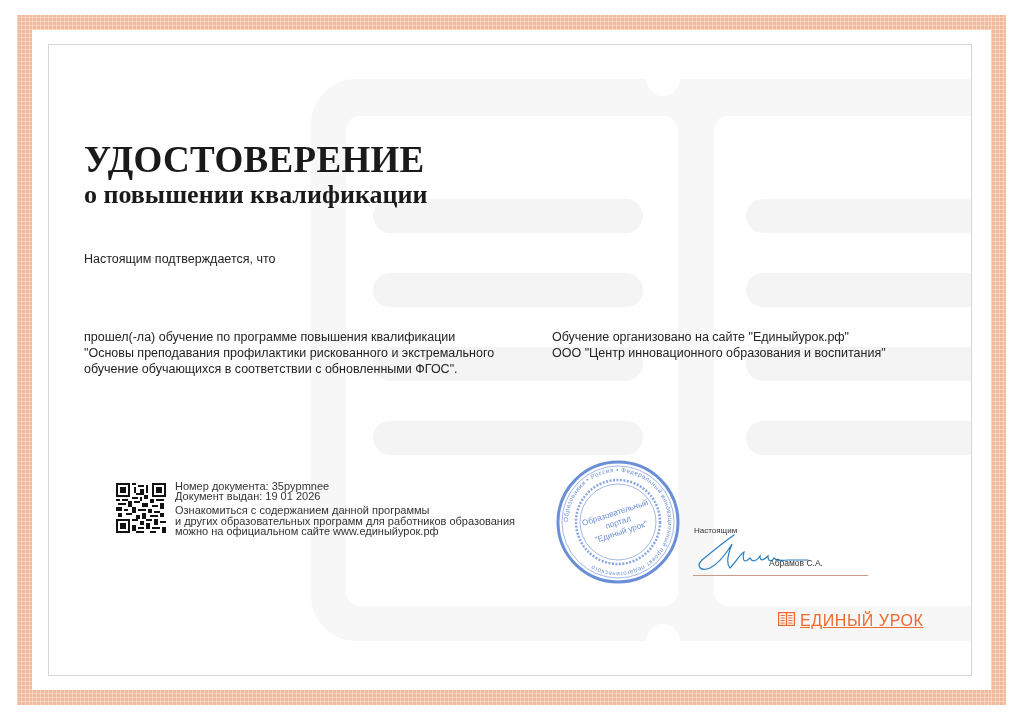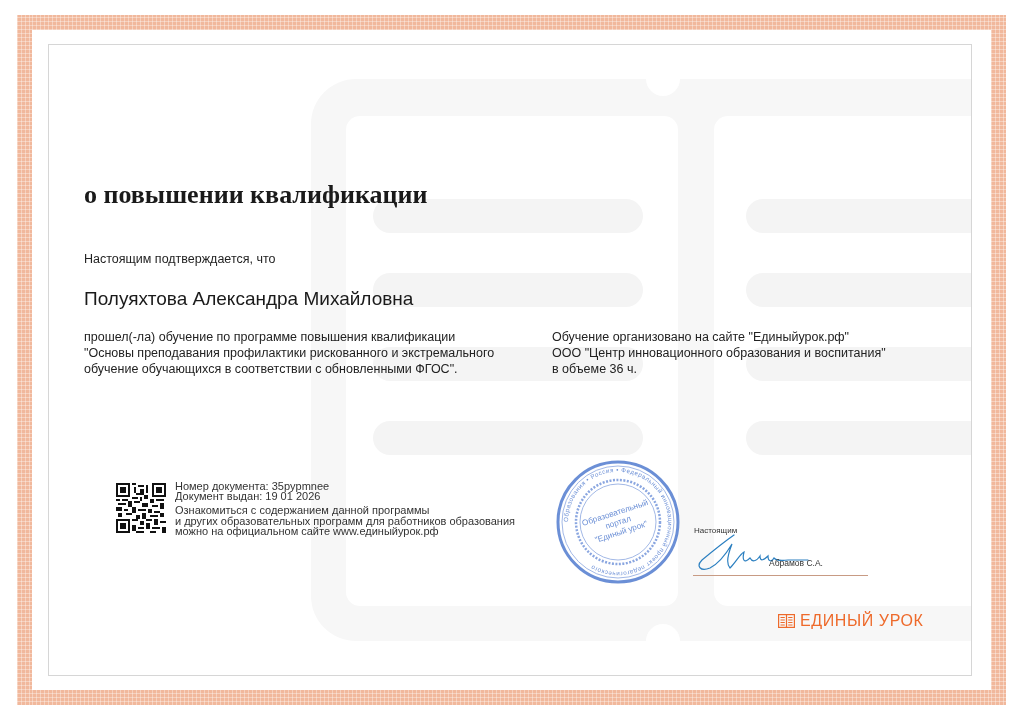--- a/index.html
+++ b/index.html
@@ -76,22 +76,22 @@
     position: absolute; left: 694px; top: 526px; font-size: 8px; color: #333;
   }
   .signature { position: absolute; left: 694px; top: 530px; width: 120px; height: 45px; }
   .director-name {
     position: absolute; left: 769px; top: 558px; font-size: 8.5px; color: #333;
   }
   .sig-line {
     position: absolute; left: 693px; top: 575px; width: 175px; height: 1px; background: #c89b84;
   }
   .brand {
-    position: absolute; left: 778px; top: 612px; display: flex; align-items: center; gap: 5px;
-    color: #ee6a2b; font-size: 16px; letter-spacing: 0.6px;
+    position: absolute; left: 778px; top: 612px; display: flex; align-items: flex-start; gap: 5px;
+    color: #ee6a2b; font-size: 16px; letter-spacing: 0.6px; text-decoration: underline;
   }
   .brand-icon { width: 17px; height: 14px; }
 </style>
 </head>
 <body>
 
 <div class="outer-border"></div>
 
 <div class="inner-frame">
   <div class="wm wm-outer"></div>
@@ -103,35 +103,34 @@
   <div class="wm-bar" style="left:324px; top:302px; width:270px;"></div>
   <div class="wm-bar" style="left:324px; top:376px; width:270px;"></div>
   <div class="wm-bar" style="left:697px; top:154px; width:280px;"></div>
   <div class="wm-bar" style="left:697px; top:228px; width:280px;"></div>
   <div class="wm-bar" style="left:697px; top:302px; width:280px;"></div>
   <div class="wm-bar" style="left:697px; top:376px; width:280px;"></div>
   <div class="wm-notch" style="left:597px; top:579px; background:#fff;"></div>
 </div>
 
 <div class="content">
+  <h1 class="title">УДОСТОВЕРЕНИЕ</h1>
   <h2 class="subtitle">о повышении квалификации</h2>
 
   <div class="confirm">Настоящим подтверждается, что</div>
-  <div class="name">Полуяхтова Александра Михайловна</div>
 
   <div class="program">
     <div>прошел(-ла) обучение по программе повышения квалификации</div>
     <div>"Основы преподавания профилактики рискованного и экстремального</div>
     <div>обучение обучающихся в соответствии с обновленными ФГОС".</div>
   </div>
 
   <div class="org">
     <div>Обучение организовано на сайте "Единыйурок.рф"</div>
     <div>ООО "Центр инновационного образования и воспитания"</div>
-    <div>в объеме 36 ч.</div>
   </div>
 
   <svg class="qr" viewBox="0 0 25 25" shape-rendering="crispEdges">
     <rect width="25" height="25" fill="#fff"></rect>
     <g fill="#111">
       <rect x="0" y="0" width="7" height="7"></rect>
         <rect x="1" y="1" width="5" height="5" fill="#fff"></rect>
         <rect x="2" y="2" width="3" height="3"></rect>
       <rect x="18" y="0" width="7" height="7"></rect>
         <rect x="19" y="1" width="5" height="5" fill="#fff"></rect>

